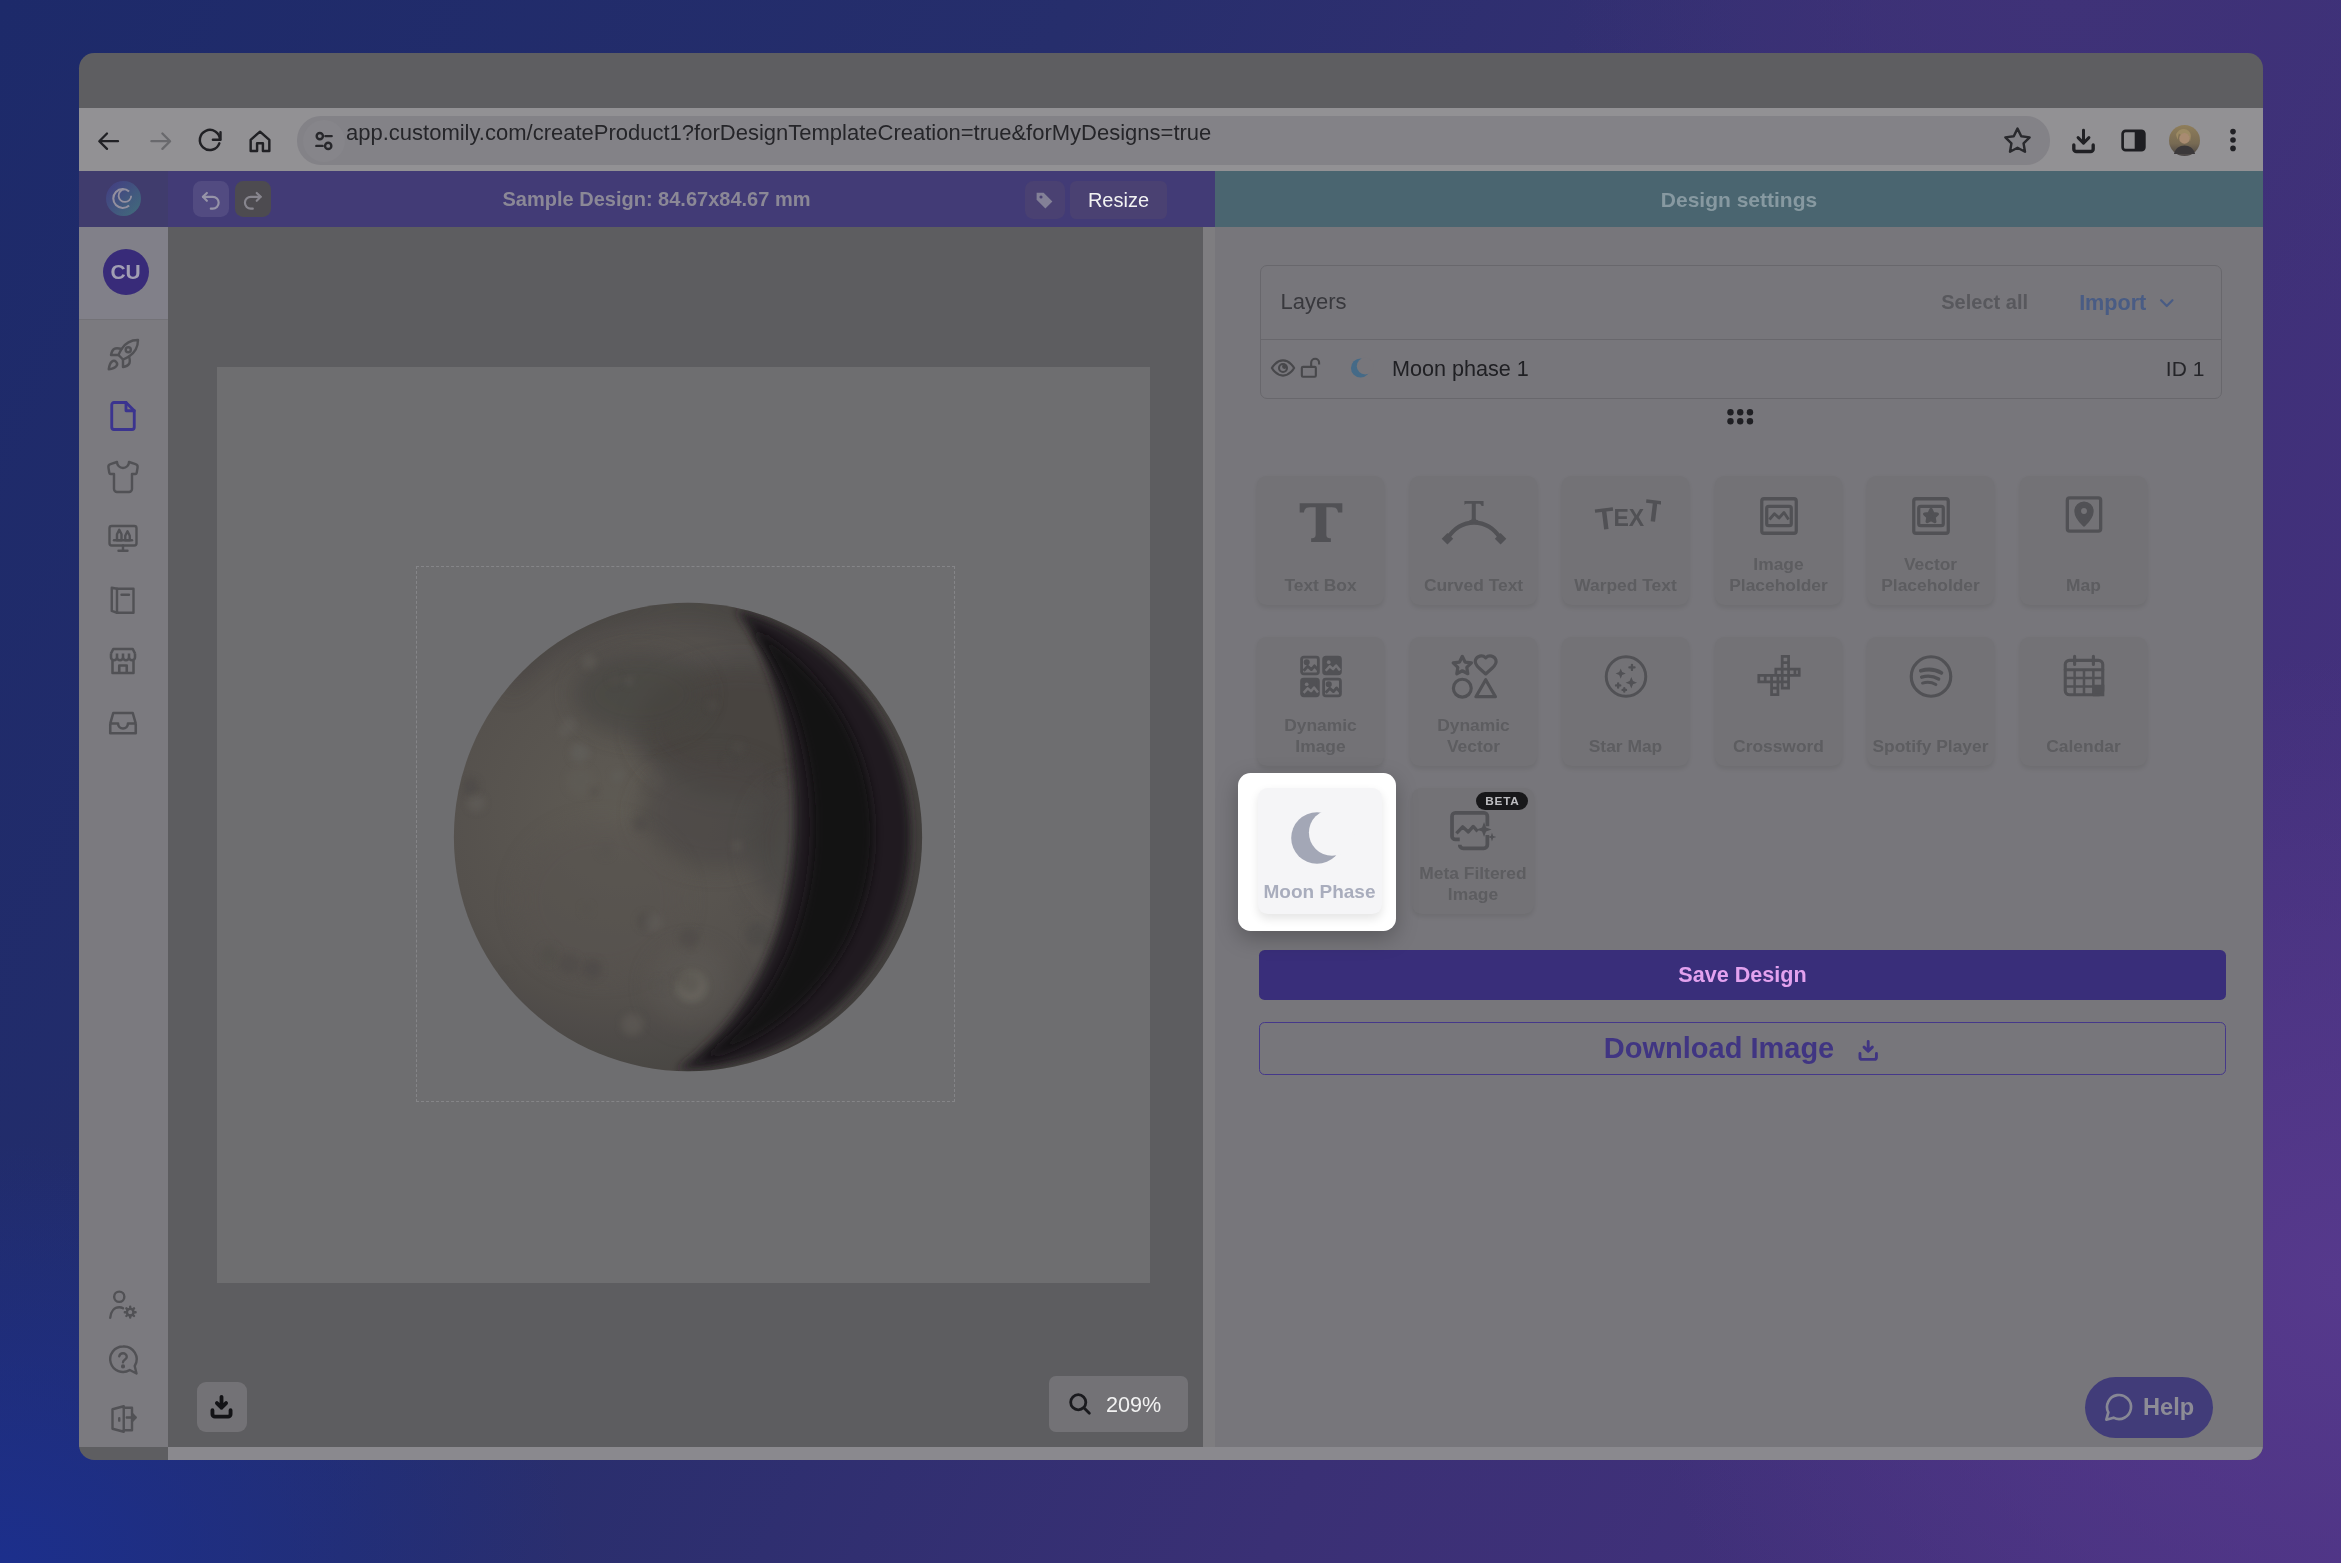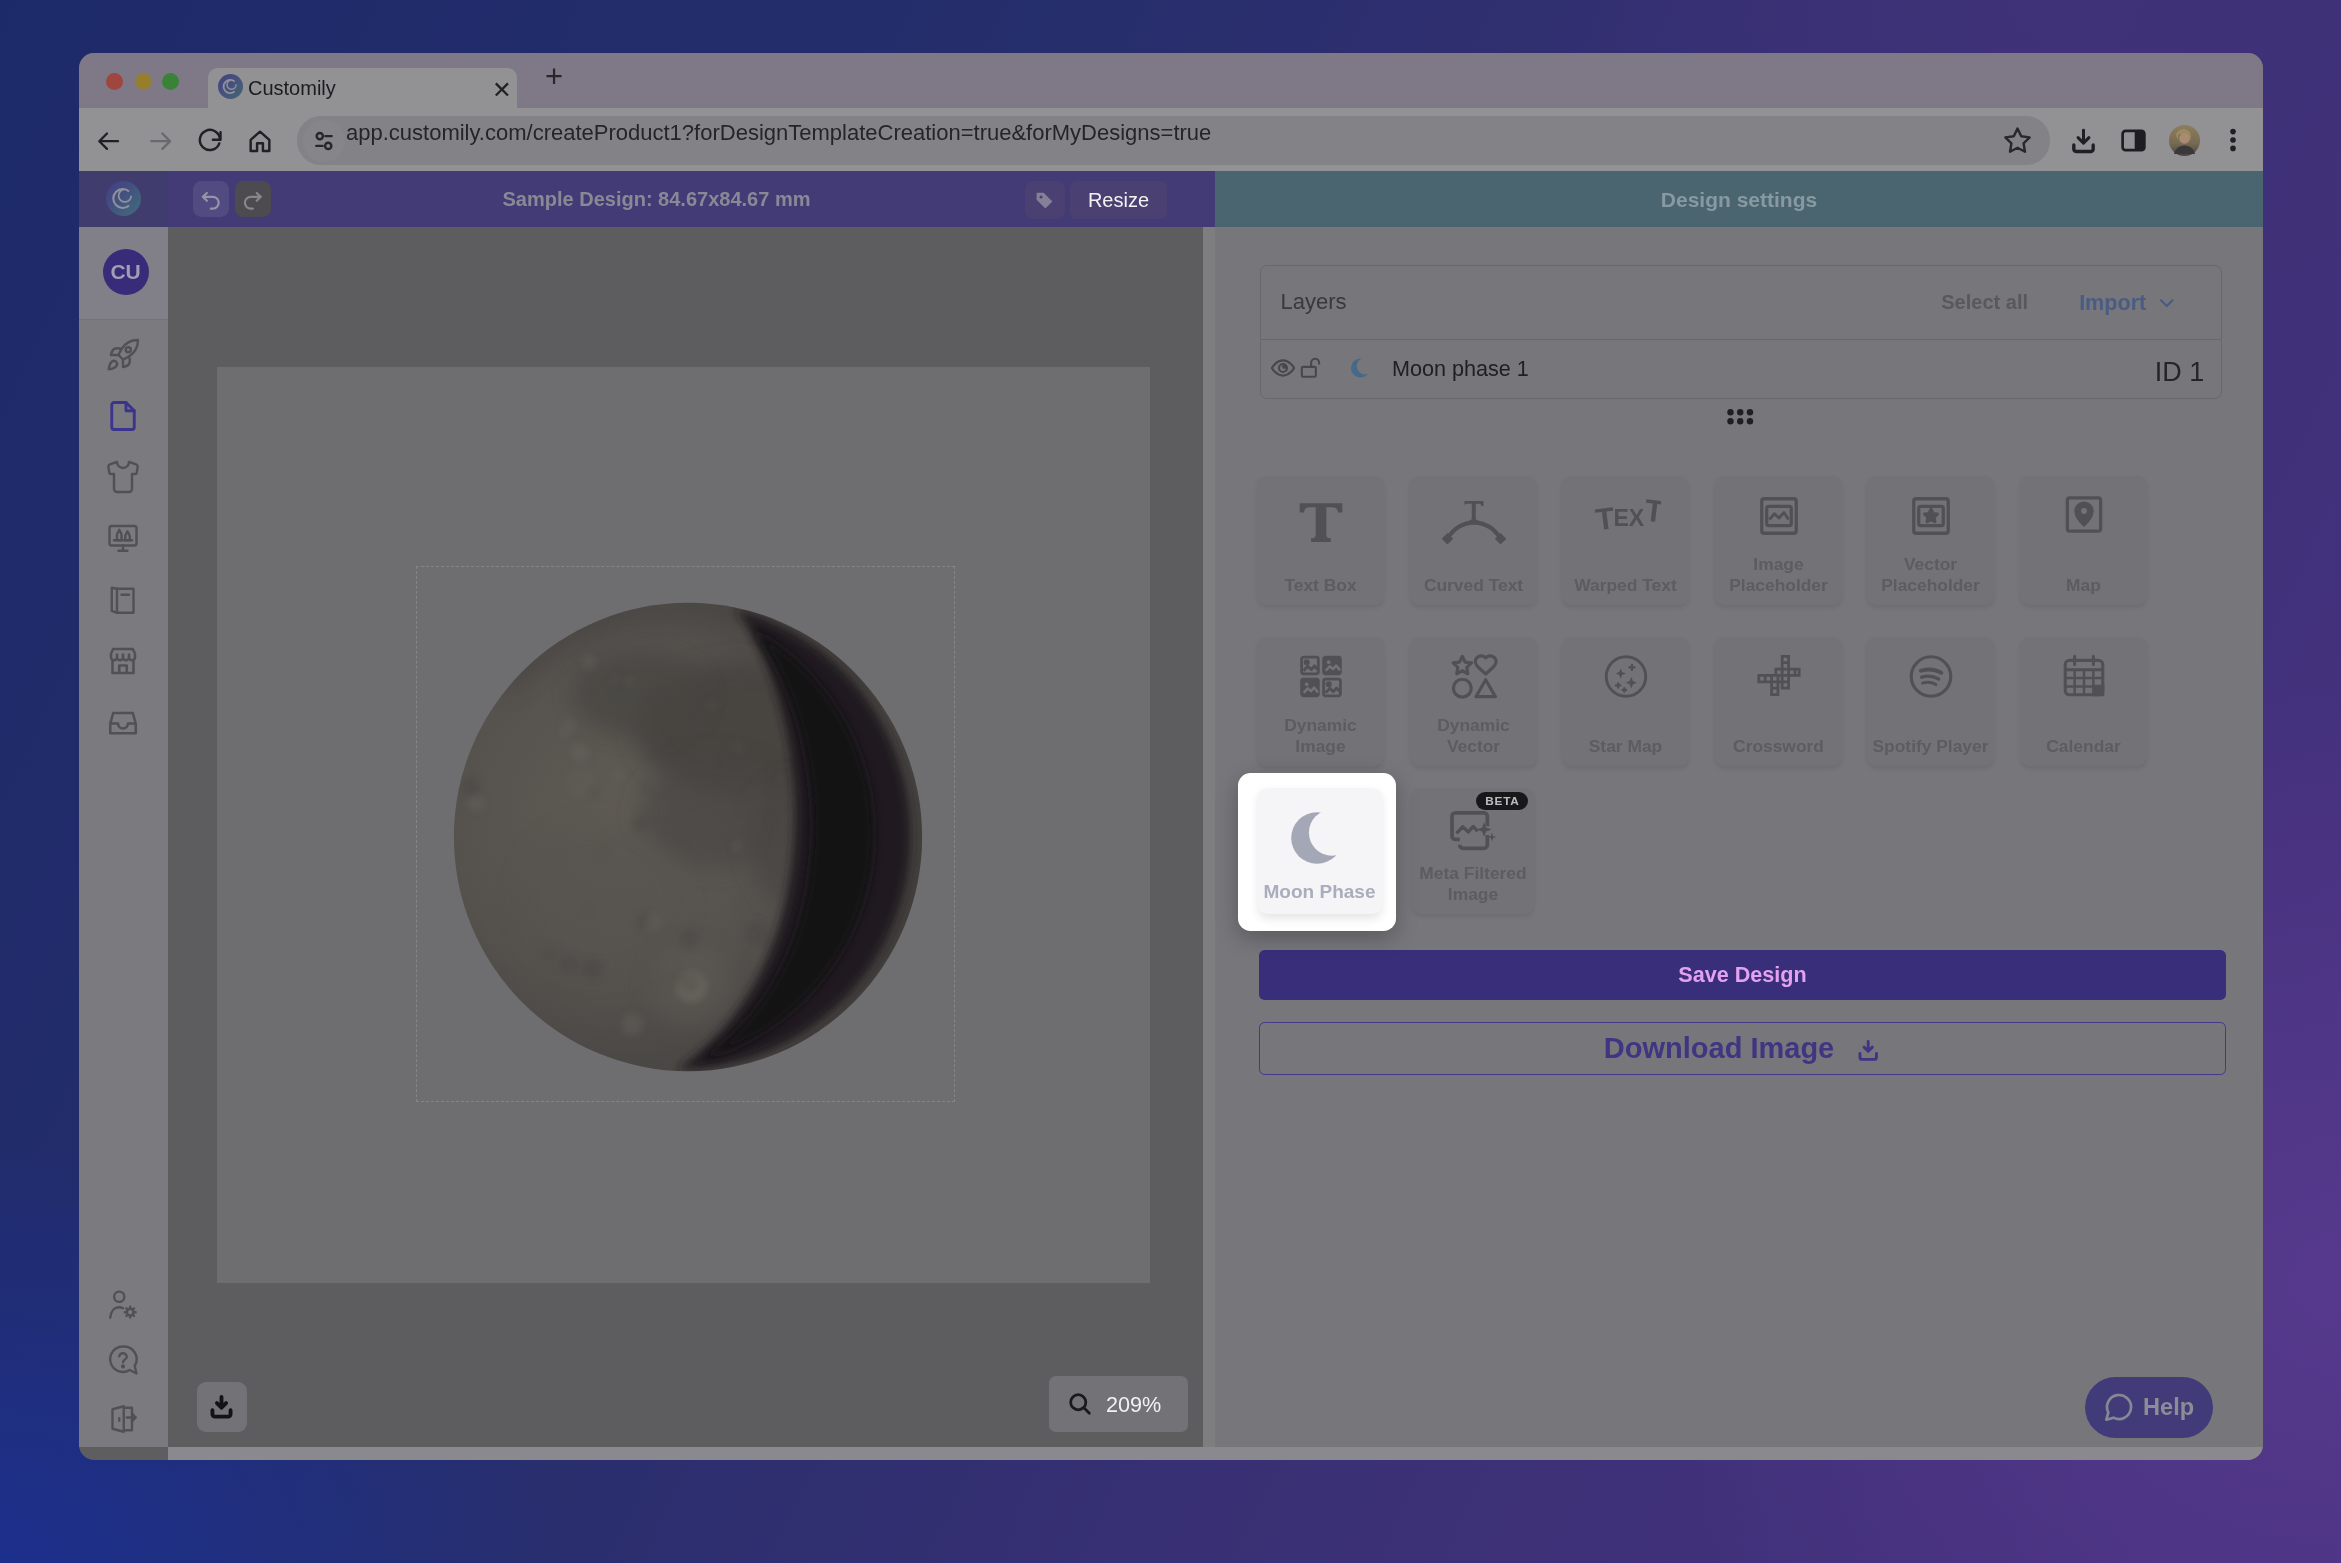--- a/index.html
+++ b/index.html
@@ -52,60 +52,39 @@
   .vstrip { position:absolute; left:1124px; top:174px; width:11.8px; height:1220px; background:#858487; }
   .bottomstrip { position:absolute; left:89px; top:1394px; width:2095px; height:14px; background:#929196; }
   
   .panel { position:absolute; left:1136px; top:174px; width:1048px; height:1220px; background:#7e7d82; }
   .layers { position:absolute; left:45px; top:38px; width:962px; height:134px; border:1.4px solid #6e6d72; border-radius:7px; }
   .layers .hdr { position:absolute; left:0; top:0; width:100%; height:74px; border-bottom:1.4px solid #6e6d72; }
   .layers .title { position:absolute; left:19.5px; top:23px; font-size:22px; color:#3c3c41; }
   .selall { position:absolute; right:193px; top:25px; font-size:20px; font-weight:bold; color:#5d5d62; }
   .import { position:absolute; right:45px; top:23.6px; font-size:21.6px; font-weight:bold; color:#4d618c; }
   .layerrow-txt { position:absolute; left:131px; top:90px; font-size:21.6px; color:#222226; }
-  .idtxt { position:absolute; right:16.7px; top:91px; font-size:27px; color:#28282c; }
+  .idtxt { position:absolute; right:16.7px; top:91px; font-size:21px; color:#28282c; }
   .dots6 { position:absolute; left:512px; top:181px; width:32px; height:21.6px; }
   
   .tile { position:absolute; width:127px; height:129px; border-radius:9.7px; background:#7a797d; box-shadow:0 2.1px 4.2px rgba(0,0,0,0.08); }
   .tile .lbl { position:absolute; left:-8.3px; right:-8.3px; bottom:8.3px; text-align:center; font-size:17.4px; line-height:21.6px; font-weight:bold; color:#626266; }
   .tile svg { position:absolute; left:50%; top:18px; transform:translateX(-50%); }
   .spot { position:absolute; left:23px; top:546px; width:158px; height:158px; border-radius:12.5px; background:#ffffff; box-shadow:0 7px 21px rgba(0,0,0,0.25); }
   .moontile { position:absolute; left:19.5px; top:15.3px; width:124px; height:126px; border-radius:9.7px; background:#f5f5f7; box-shadow:0 4.2px 9.7px rgba(0,0,0,0.10); }
   .moontile .lbl { position:absolute; left:-8.3px; right:-8.3px; bottom:11px; text-align:center; font-size:19px; font-weight:bold; color:#a9adbd; }
   .beta { position:absolute; right:5.6px; top:4.2px; background:#1a1a1c; color:#c9c9cd; border-radius:10.4px; padding:2.1px 9px; font-size:11.8px; font-weight:bold; letter-spacing:0.7px; }
   .savebtn { position:absolute; left:44px; top:723px; width:967px; height:50px; border-radius:5.6px; background:#3d3181; text-align:center; line-height:50px; font-size:21.6px; font-weight:bold; color:#f0abfc; }
   .dlimgbtn { position:absolute; left:44px; top:795px; width:967px; height:53px; border-radius:5.6px; border:1.4px solid #493b92; text-align:center; line-height:50px; font-size:29px; font-weight:bold; color:#44388a; }
   .helpbtn { position:absolute; left:870px; top:1150px; width:128px; height:61px; border-radius:31px; background:#454080; }
   .helpbtn span { position:absolute; left:58px; top:16.7px; font-size:23.6px; font-weight:bold; color:#95949f; }
 </style>
 </head>
 <body>
 <div class="win">
 
-  <div class="tabstrip">
-    <div class="dot" style="left:27px; background:#a84a42;"></div>
-    <div class="dot" style="left:56px; background:#a08431;"></div>
-    <div class="dot" style="left:83px; background:#3f8a3d;"></div>
-    <div class="tab">
-      <svg style="position:absolute;left:10.4px;top:5.6px;" width="25" height="25" viewBox="0 0 36 36">
-        <defs>
-            <linearGradient id="favg" x1="0" y1="0" x2="1" y2="1">
-          <stop offset="0" stop-color="#4a4489"></stop>
-              <stop offset="1" stop-color="#476d7a"></stop>
-        </linearGradient>
-          </defs>
-        <circle cx="18" cy="18" r="18" fill="url(#favg)"></circle>
-        <path d="M24 11 A9.5 9.5 0 1 0 24 25" fill="none" stroke="#9a97a8" stroke-width="2.6"></path>
-        <path d="M26 15 A6.5 6.5 0 1 1 19 9" fill="none" stroke="#9a97a8" stroke-width="2.2"></path>
-      </svg>
-      <div class="tabtitle">Customily</div>
-      <div class="tabx">✕</div>
-    </div>
-    <div class="newtab" style="left:466px;">+</div>
-  </div>
 
   <div class="toolbar">
     <svg class="abs" style="left:16.7px;top:19.5px;" width="26.4" height="26.4" viewBox="0 0 24 24" fill="none" stroke="#232327" stroke-width="2.1" stroke-linecap="round" stroke-linejoin="round">
         <path d="M20 12H4M10 5l-7 7 7 7"></path>
       </svg>
     <svg class="abs" style="left:68px;top:19.5px;" width="26.4" height="26.4" viewBox="0 0 24 24" fill="none" stroke="#6f6f73" stroke-width="2.1" stroke-linecap="round" stroke-linejoin="round">
         <path d="M4 12h16M14 5l7 7-7 7"></path>
       </svg>
     <svg class="abs" style="left:117px;top:19px;" width="28" height="28" viewBox="0 0 24 24" fill="none" stroke="#232327" stroke-width="2.1" stroke-linecap="round">
         <path d="M20.5 11A8.6 8.6 0 1 0 20 14"></path>

